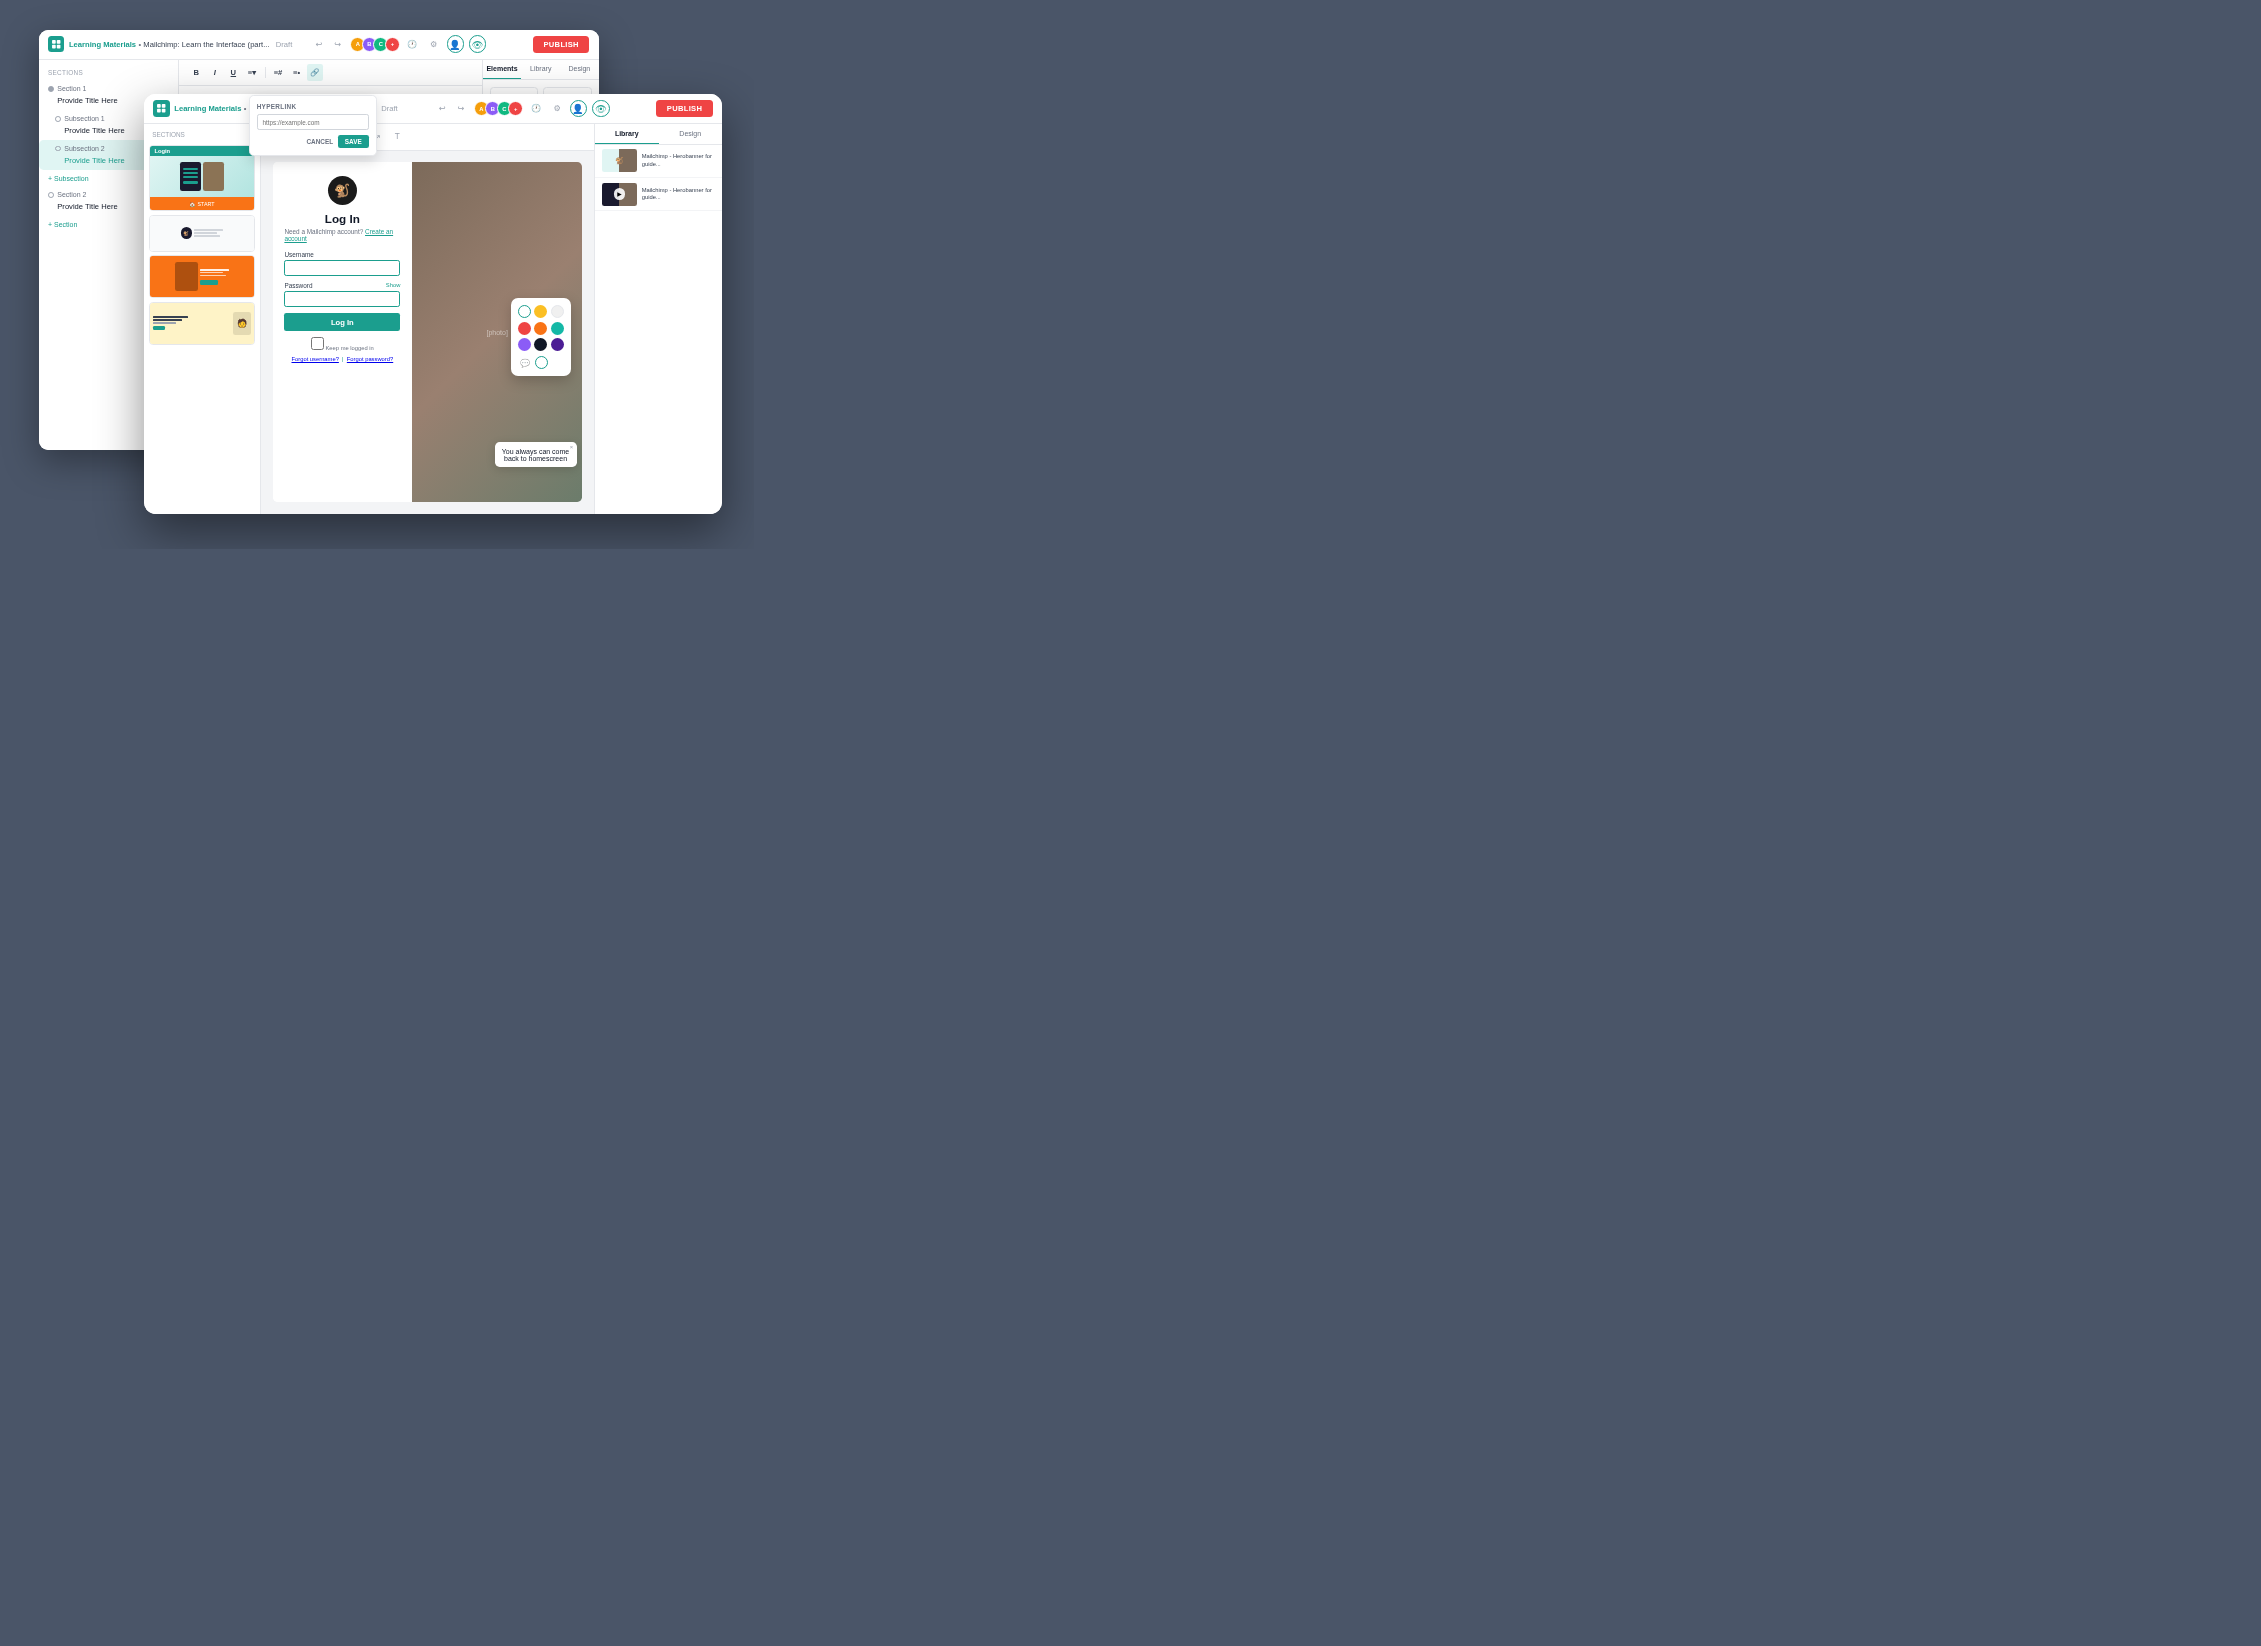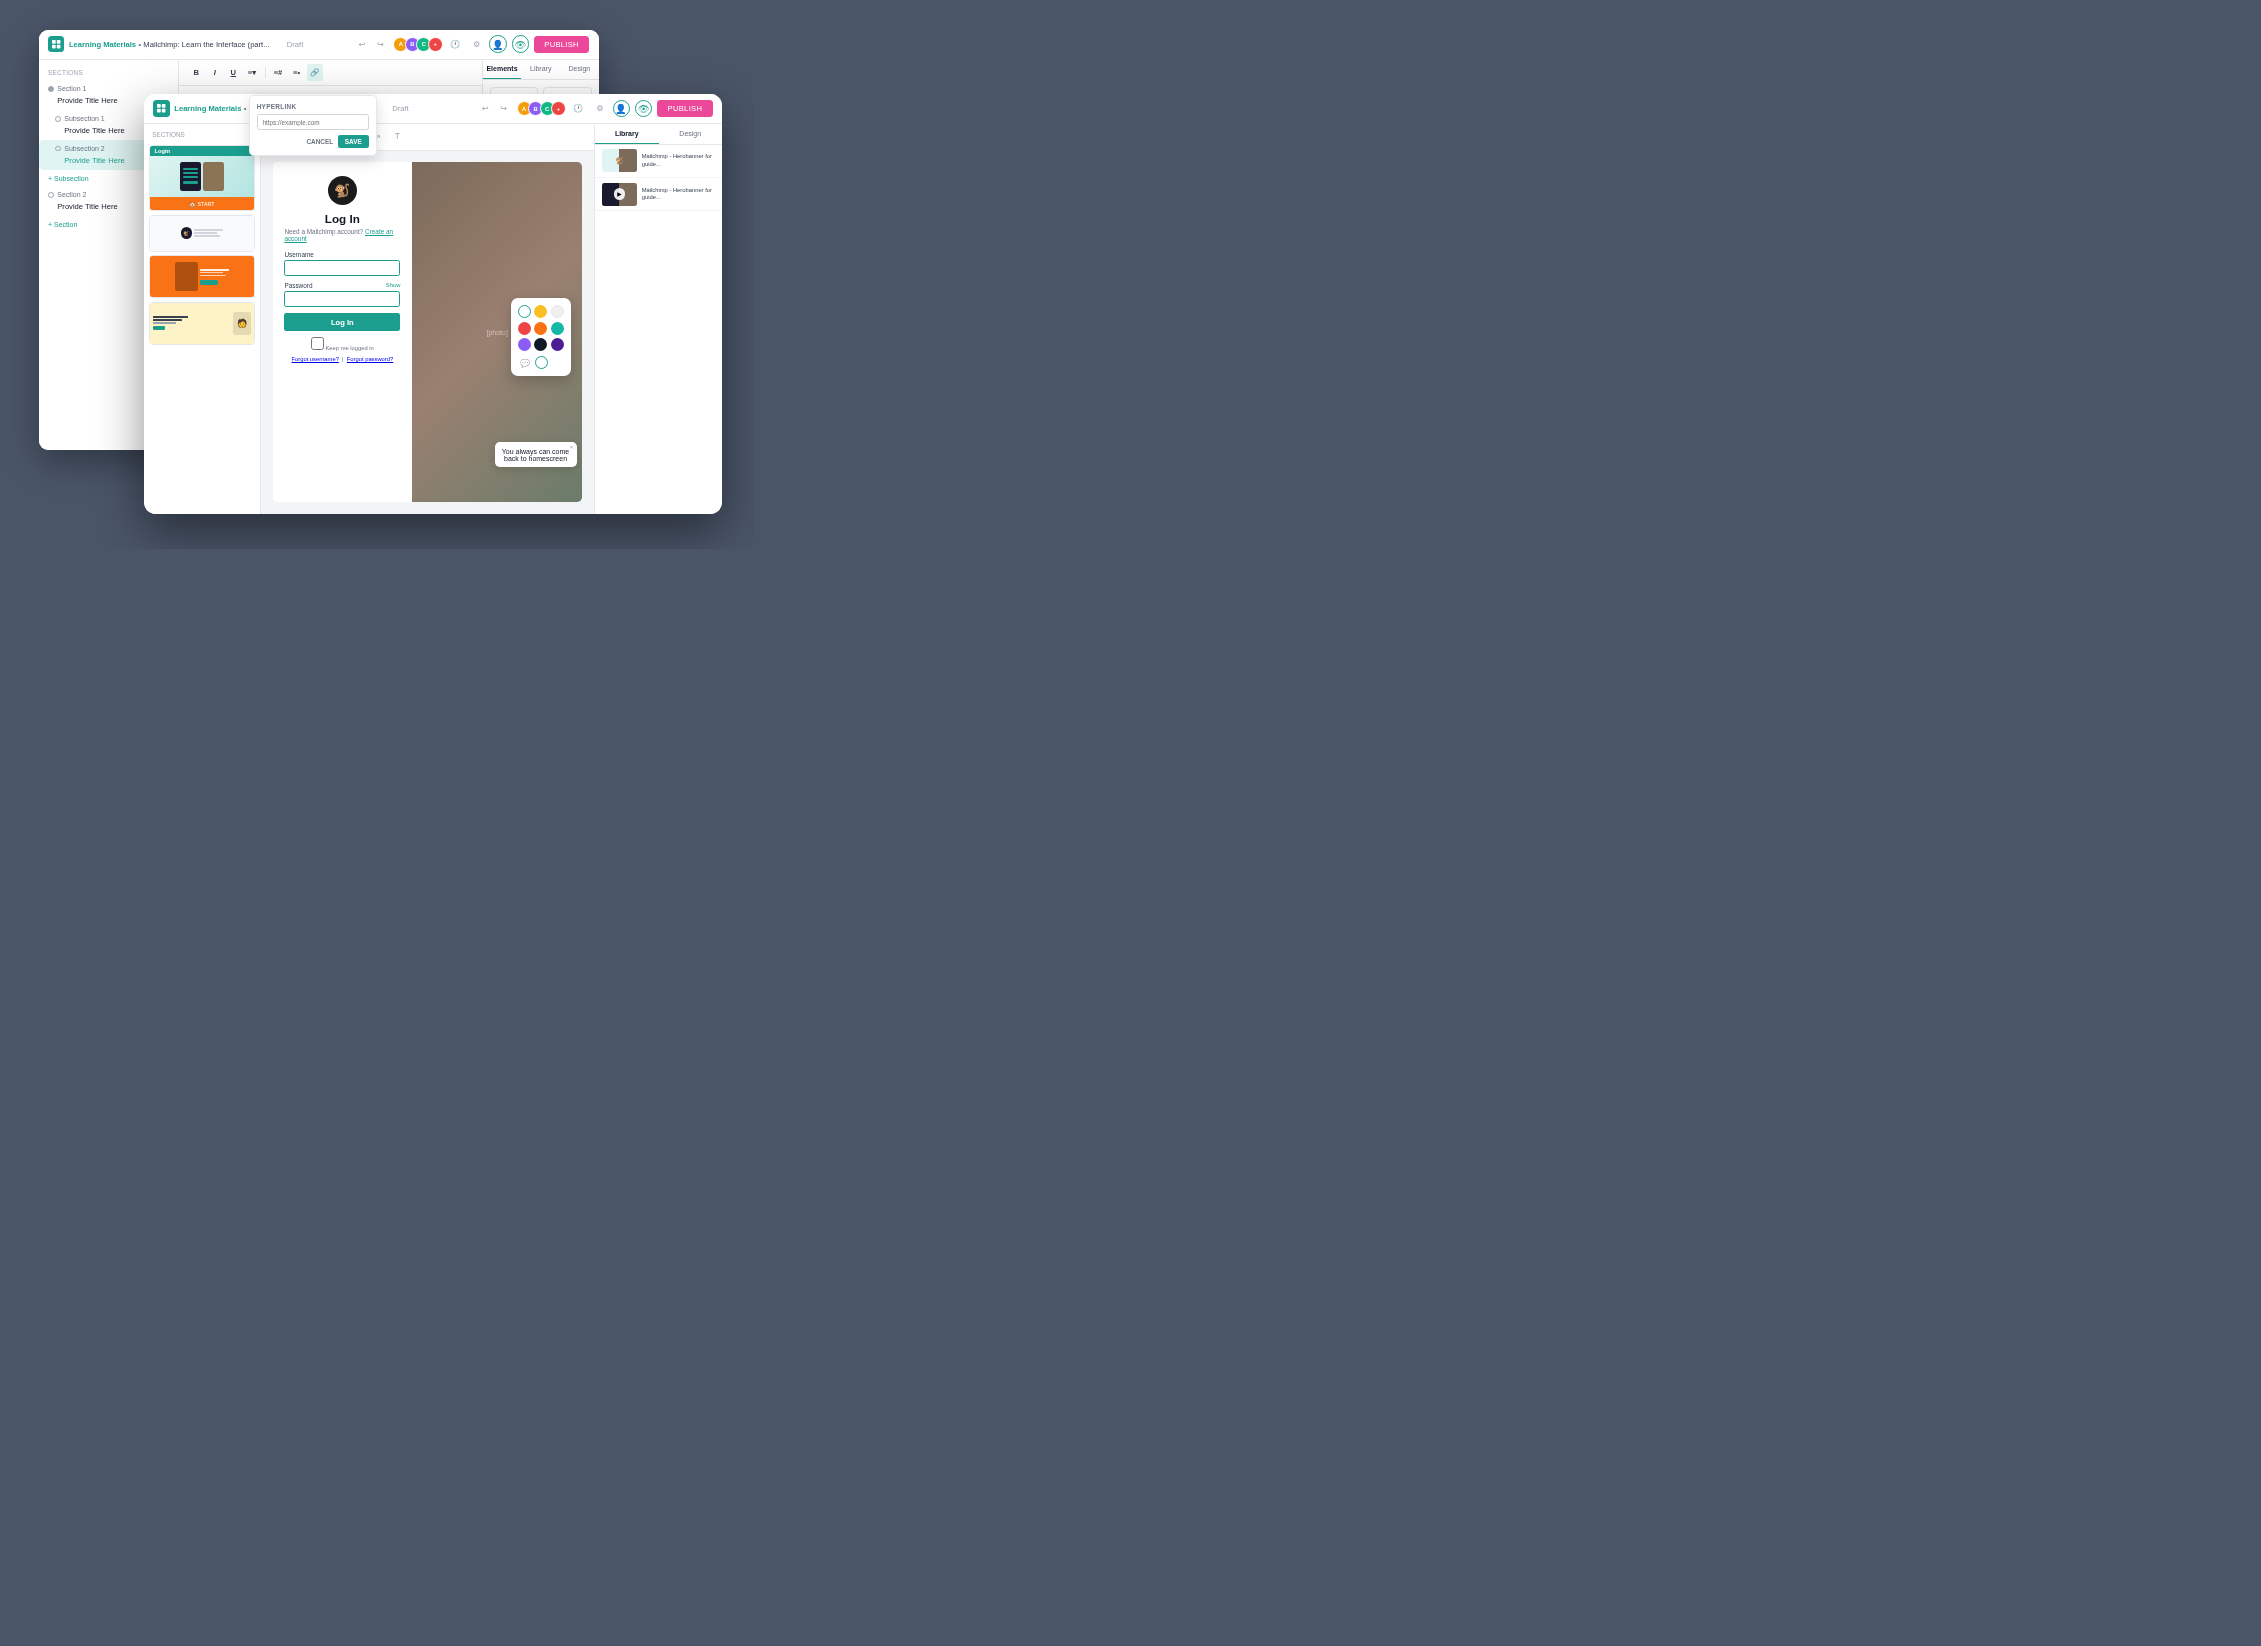--- a/index.html
+++ b/index.html
@@ -91,21 +91,21 @@
     .breadcrumb-sep {
       color: #6b7280;
     }
 
     .breadcrumb-title {
       color: #374151;
     }
 
     .breadcrumb-status {
       color: #9ca3af;
-      margin-left: 15px;
+      margin-left: 4px;
     }
 
     .btn-icon {
       width: 17.5px;
       height: 17.5px;
       border-radius: 50%;
       border: none;
       background: transparent;
       cursor: pointer;
       display: flex;
@@ -139,29 +139,30 @@
       font-weight: bold;
     }
 
     .avatar:first-child { margin-left: 0; }
     .av1 { background: #f59e0b; }
     .av2 { background: #8b5cf6; }
     .av3 { background: #10b981; }
     .av4 { background: #ef4444; }
 
     .btn-publish {
-      background: #ec4899;
+      background: #ef4444;
       color: white;
       border: none;
       border-radius: 3.5px;
       padding: 4.1px 10.5px;
       font-size: 7.6px;
-      font-weight: 400;
+      font-weight: 700;
       cursor: pointer;
       letter-spacing: 0.3px;
+      margin-left: 42px;
     }
 
     
     .back-body {
       display: flex;
       flex: 1;
       overflow: hidden;
     }
 
     

